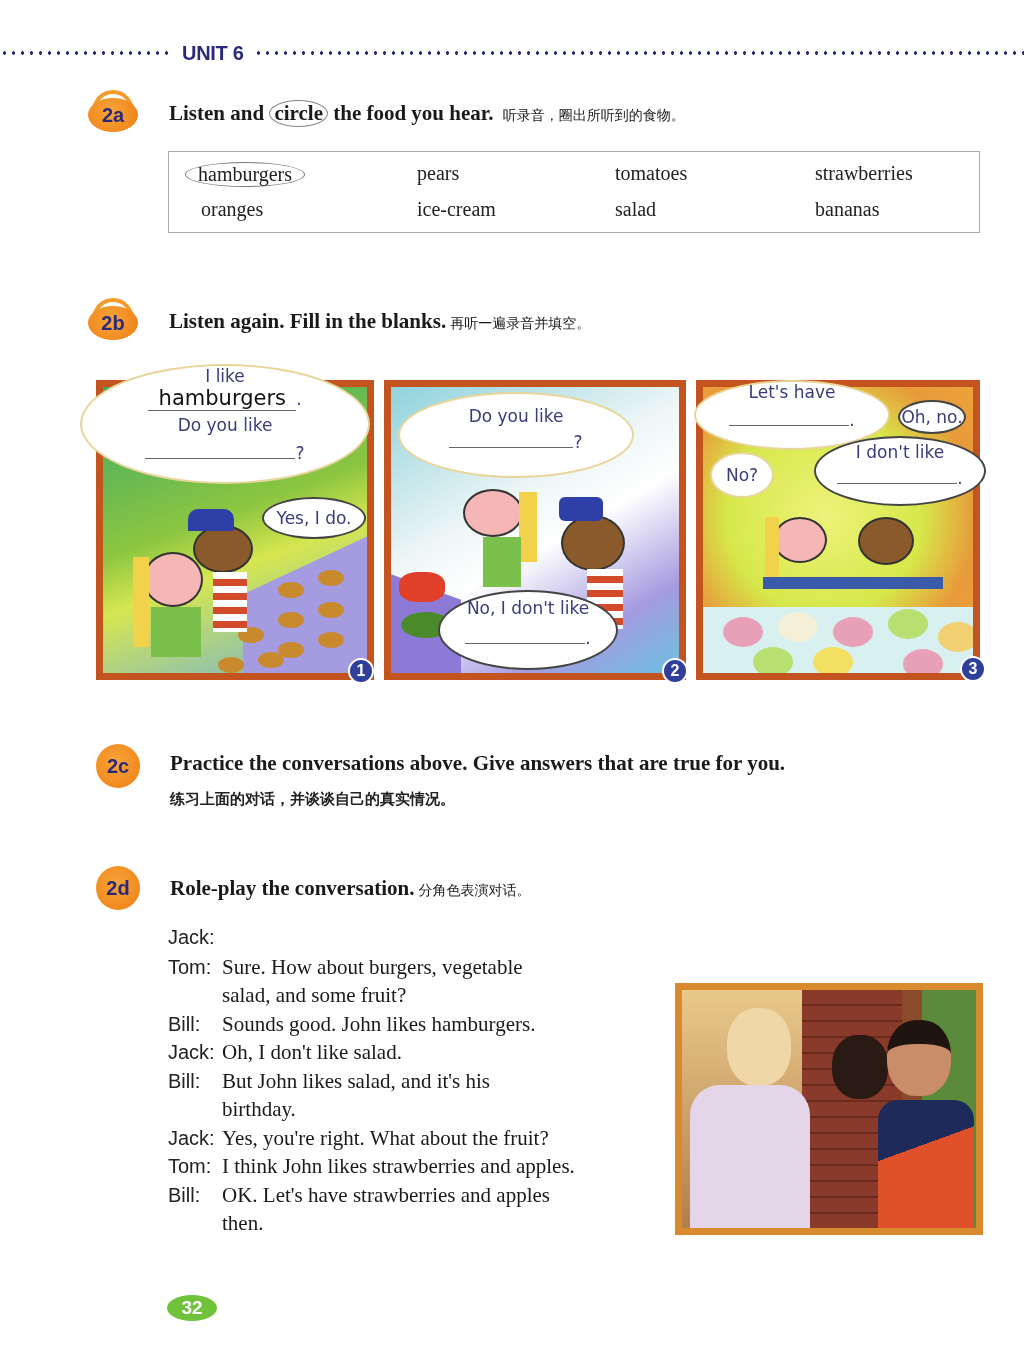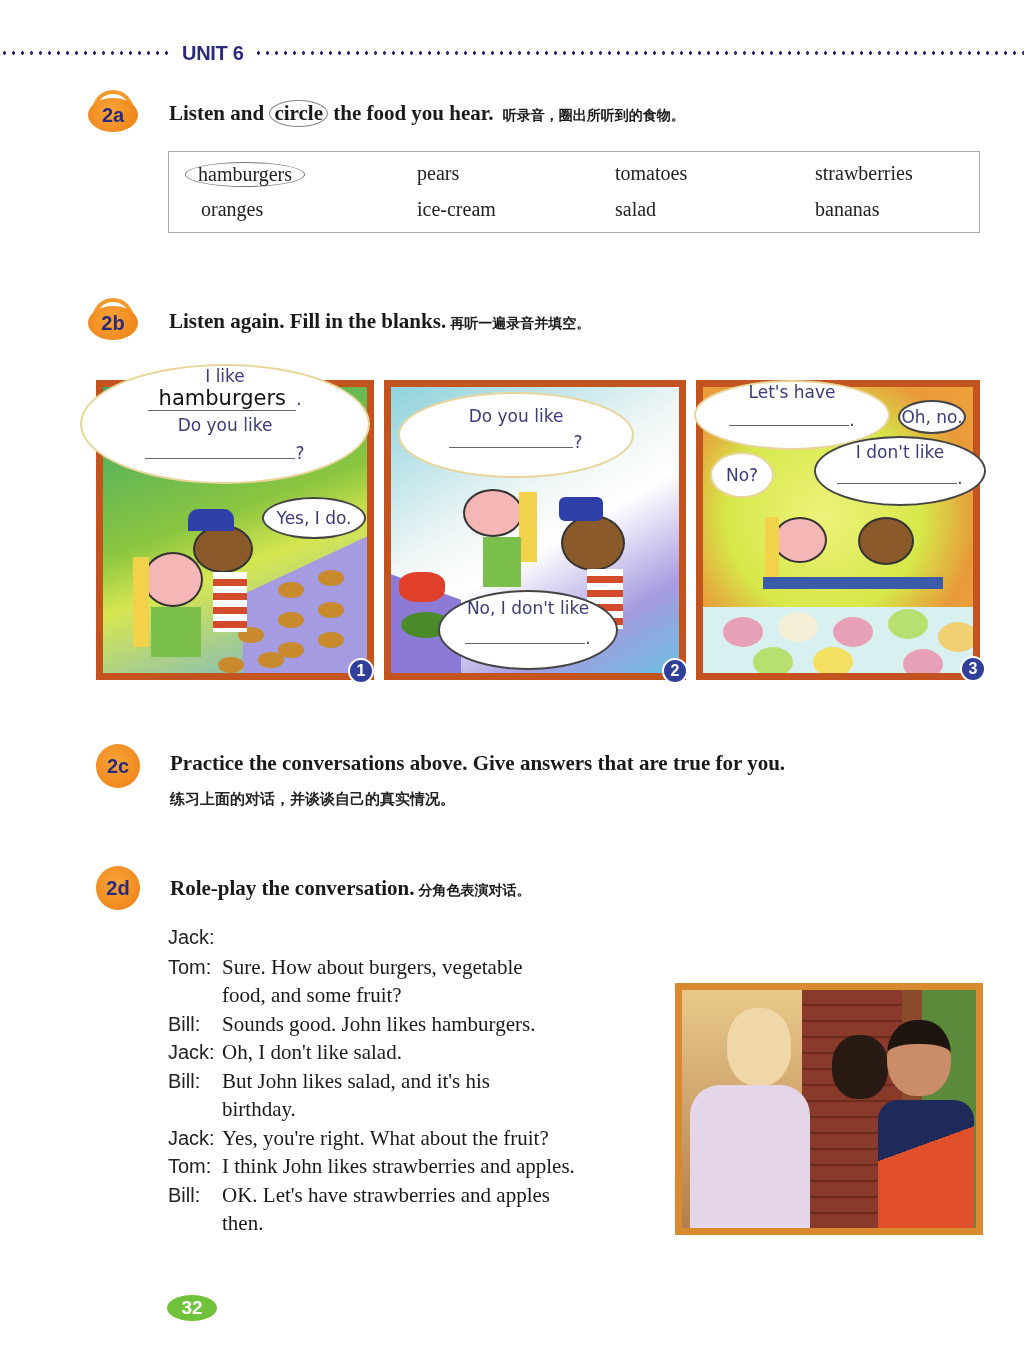--- a/index.html
+++ b/index.html
@@ -13,21 +13,21 @@
   .unit-title { font-family: "Liberation Sans", sans-serif; font-weight: bold; font-size: 20px; color: #2b2a7a; padding: 0 10px; letter-spacing: -0.3px; }
 
   
   .badge { position: absolute; width: 58px; height: 42px; }
   .badge .phones { position: absolute; left: 8px; top: 0; width: 42px; height: 30px; border: 4px solid #f39a2a; border-bottom: none; border-radius: 22px 22px 0 0; }
   .badge .circle { position: absolute; left: 4px; top: 8px; width: 50px; height: 34px; border-radius: 50%; background: radial-gradient(circle at 45% 40%, #f7a53a, #ee7d12); display: flex; align-items: center; justify-content: center; }
   .badge .circle span { font-family: "Liberation Sans", sans-serif; font-weight: bold; font-size: 20px; color: #2b2a7a; }
   .badge.plain .circle { width: 44px; height: 44px; left: 8px; top: 0; }
 
   .section-title { position: absolute; font-family: "Liberation Serif", serif; font-size: 21px; font-weight: bold; color: #1a1a1a; white-space: nowrap; }
-  .section-title .cn { font-size: 14px; font-weight: bold; margin-left: 4px; margin-top: 35px; }
+  .section-title .cn { font-size: 14px; font-weight: normal; margin-left: 4px; margin-top: 35px; }
   .circled { display: inline-block; border: 1px solid #888; border-radius: 50%; padding: 0 4px; }
 
   
   .word-box { position: absolute; left: 168px; top: 151px; width: 812px; height: 82px; border: 1.5px solid #aaa; }
   .word { position: absolute; font-family: "Liberation Serif", serif; font-size: 20px; color: #222; }
   .word.circled-word { border: 1px solid #777; border-radius: 50%; padding: 0 12px; margin-left: -16px; }
 
   
   .panel { position: absolute; border: 7px solid #c4541f; overflow: hidden; }
   .bubble { position: absolute; background: #fff; border: 2px solid #e8d59a; border-radius: 50%; font-family: "DejaVu Sans", sans-serif; color: #3b3b7a; font-size: 17px; text-align: center; z-index: 3; }
@@ -172,21 +172,21 @@
 <div class="dialogue">
   <div class="line">
       <span class="speaker">Jack:</span>
     </div>
   <div class="line">
       <span class="speaker">Tom:</span>
       <span class="speech">Sure. How about burgers, vegetable</span>
     </div>
   <div class="line">
       <span class="speaker"></span>
-      <span class="speech">food, and some fruit?</span>
+      <span class="speech">salad, and some fruit?</span>
     </div>
   <div class="line">
       <span class="speaker">Bill:</span>
       <span class="speech">Sounds good. John likes hamburgers.</span>
     </div>
   <div class="line">
       <span class="speaker">Jack:</span>
       <span class="speech">Oh, I don't like salad.</span>
     </div>
   <div class="line">

